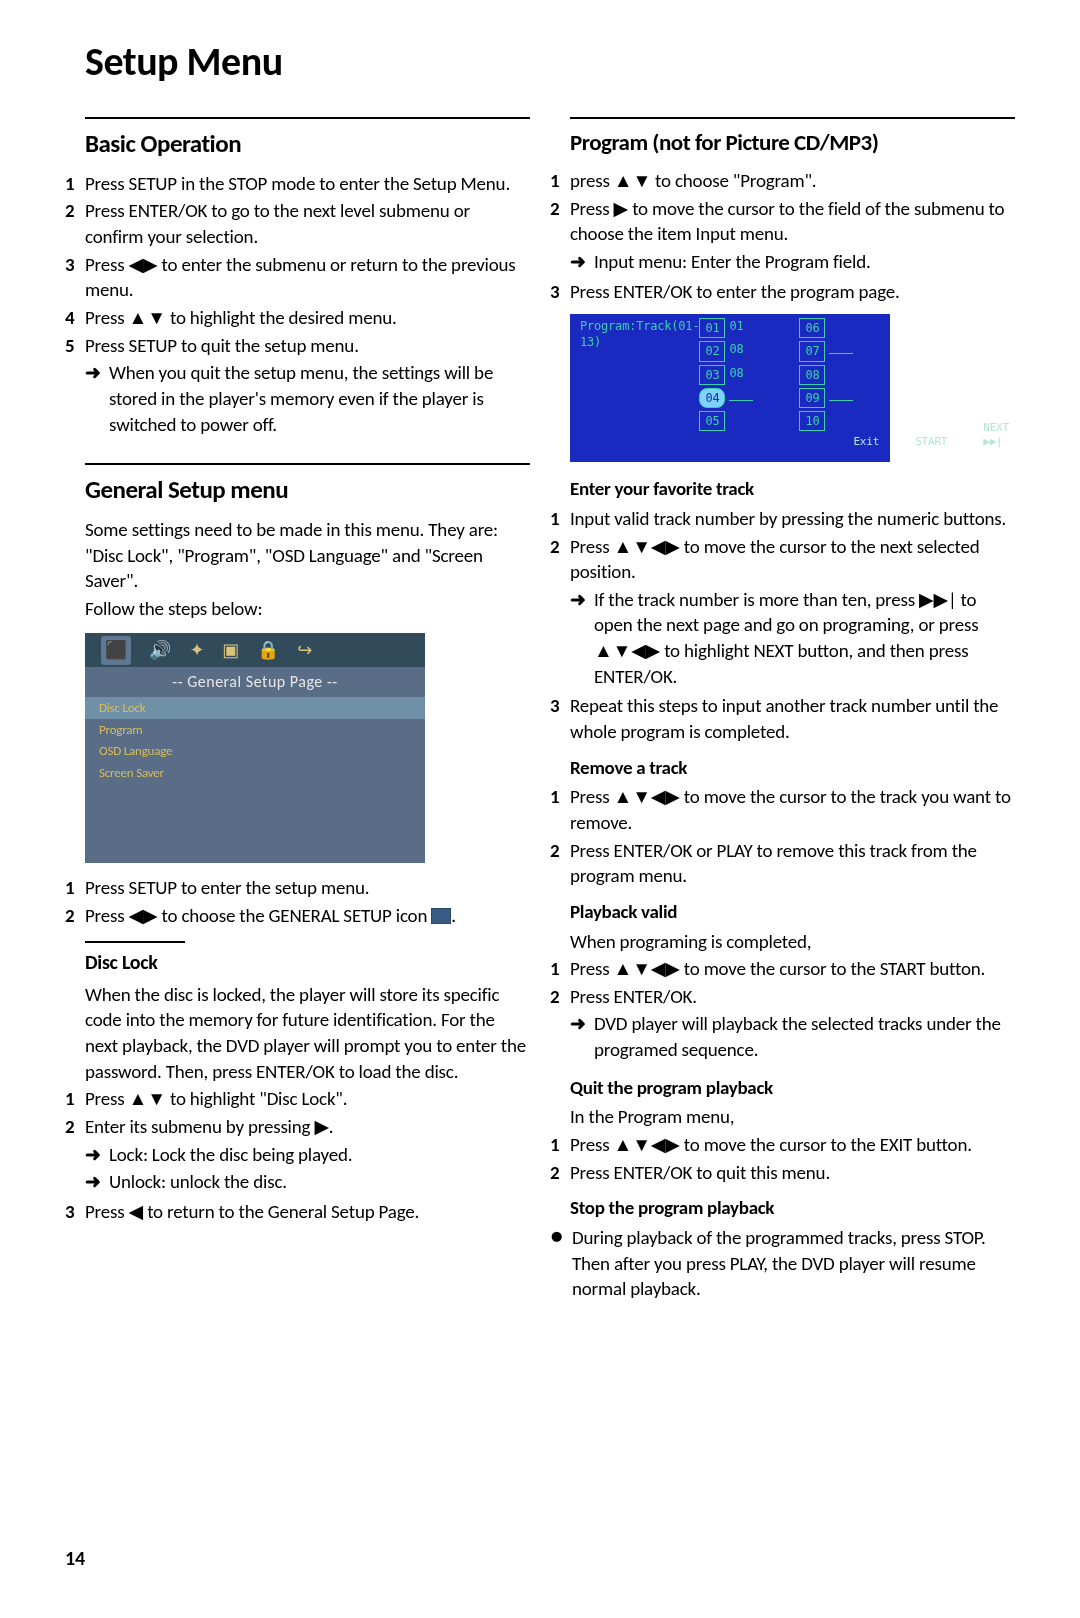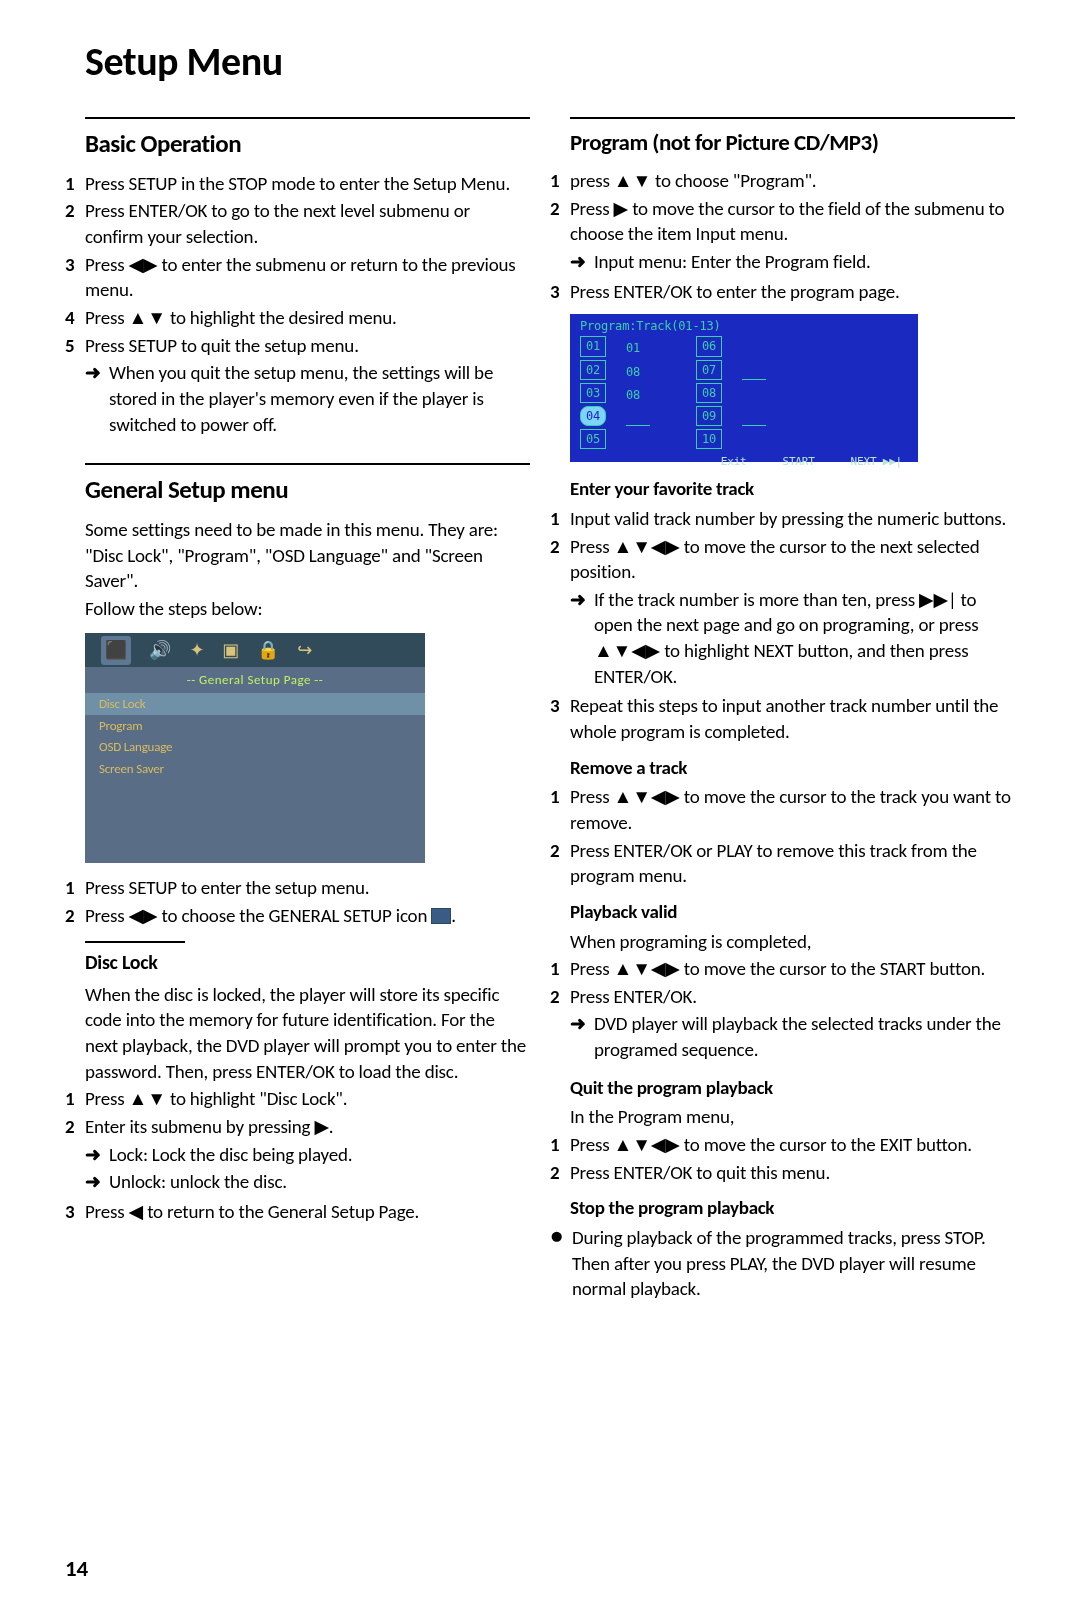--- a/index.html
+++ b/index.html
@@ -112,56 +112,55 @@
     color: #d9c27a;
   }
   .sg-topbar span { font-size: 18px; }
   .sg-topbar .active {
     background: #5e7893;
     padding: 2px 4px;
     border-radius: 3px;
   }
   .sg-heading {
     text-align: center;
-    color: #bef264;
-    font-size: 13px;
+    color: #e5e5e5;
+    font-size: 16px;
     padding: 4px 0;
     letter-spacing: 0.5px;
   }
   .sg-item {
     color: #d8bb5e;
     padding: 2px 14px;
     font-size: 13px;
   }
   .sg-item.hl {
     background: #7090a8;
   }
 
   .screenshot-program {
-    width: 348px;
+    width: 320px;
     height: 148px;
     background: #1a2ac0;
     margin: 10px 0 14px 0;
     font-family: monospace;
     font-size: 12px;
     color: #3bd0a8;
-    padding: 4px 10px 0 10px;
-    display: flex;
-    flex-direction: column;
+    padding: 4px 10px 12px 10px;
+    display: flex;
   }
   .sp-title { font-size: 12px; padding-bottom: 2px; }
   .sp-grid {
     display: flex;
     gap: 46px;
   }
   .sp-col { display: flex; flex-direction: column; gap: 3px; }
   .sp-cell {
     display: inline-flex;
-    align-items: flex-end;
-    gap: 20px;
+    align-items: flex-start;
+    gap: 4px;
   }
   .sp-box {
     border: 1px solid #3bd0a8;
     padding: 1px 3px;
     width: 26px;
     text-align: center;
   }
   .sp-slot {
     border-bottom: 1px solid #3bd0a8;
     width: 24px;
@@ -188,24 +187,24 @@
   .icon-box {
     display: inline-block;
     width: 20px;
     height: 16px;
     background: #3a5b84;
     vertical-align: -2px;
     border: 1px solid #284864;
   }
   .page-num {
     position: absolute;
-    bottom: 34px;
+    bottom: 46px;
     left: 65px;
     font-weight: 700;
-    font-size: 23px;
+    font-size: 20px;
   }
 </style>
 </head>
 <body>
 
 <h1>Setup Menu</h1>
 
 <div class="columns">
 
   <div class="col">

